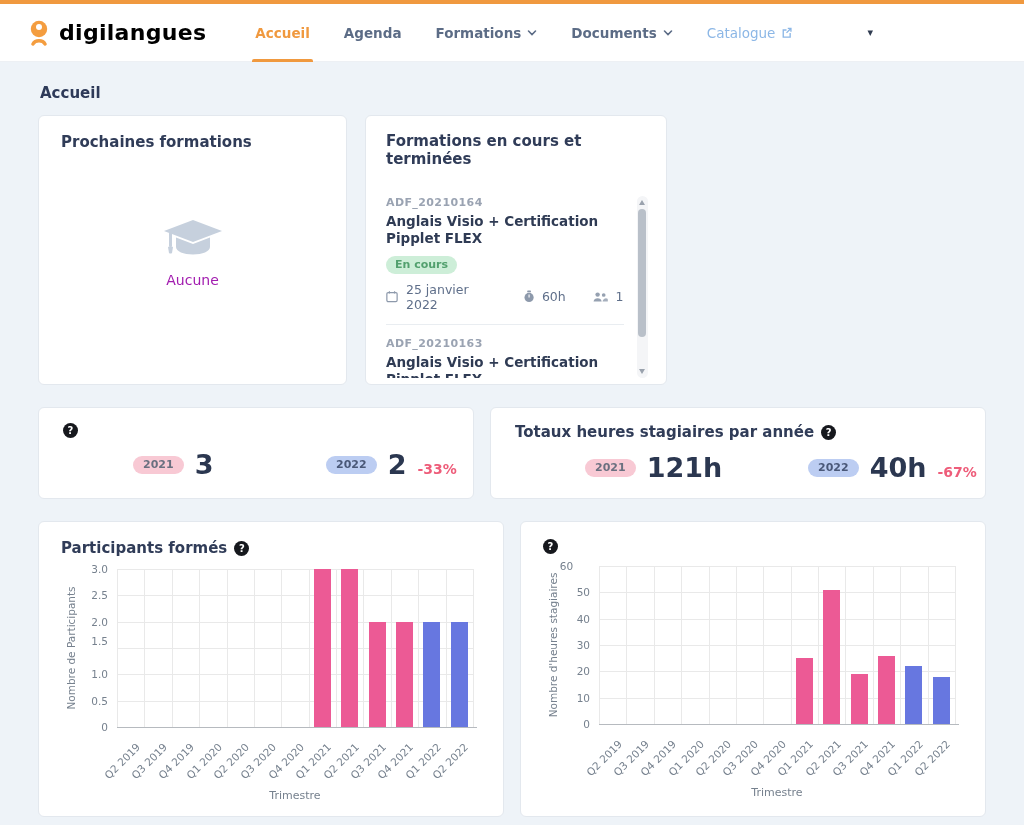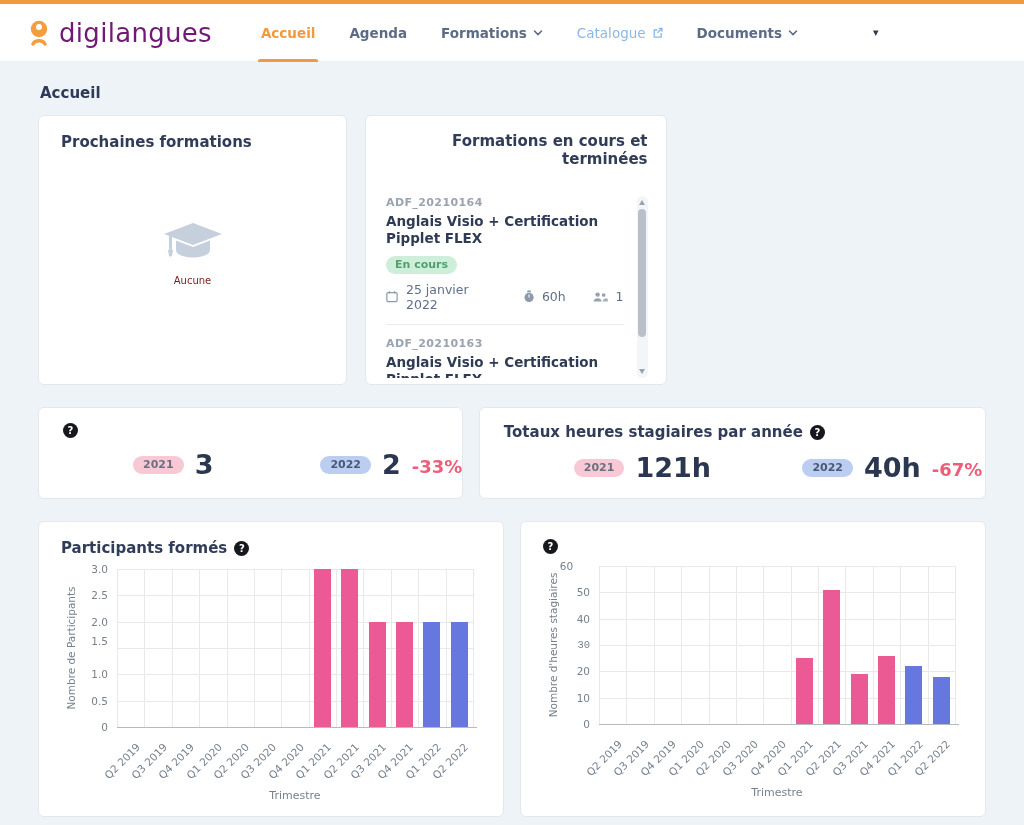--- a/index.html
+++ b/index.html
@@ -3,52 +3,52 @@
 <meta charset="utf-8">
 <style>
   * { margin:0; padding:0; box-sizing:border-box; }
   html,body { width:1024px; font-family:"DejaVu Sans","Liberation Sans",sans-serif; background:#eef3f8; color:#36425e; }
   body { min-height:825px; }
 
   
   .topstripe { height:4px; background:#f0993f; }
   .navbar { height:58px; background:#fff; display:flex; align-items:center; padding:0 28px 0 26px; border-bottom:1px solid #edf0f4; position:relative; }
   .logo { display:flex; align-items:center; gap:7px; cursor:pointer; }
-  .logo-text { font-size:26px; color:#701a75; letter-spacing:.3px; font-weight:400; }
+  .logo-text { font-size:22px; color:#000000; letter-spacing:.3px; font-weight:700; }
   .nav-links { display:flex; align-items:stretch; height:58px; margin-left:32px; }
   .nav-link { position:relative; display:flex; align-items:center; gap:6px; padding:0 17px; font-size:13.5px; color:#5c6c86; text-decoration:none; cursor:pointer; font-weight:600; }
   .nav-link.active { color:#f0993f; }
   .nav-link.active .underline { position:absolute; left:14px; right:14px; bottom:0; height:3px; background:#f0993f; border-radius:2px 2px 0 0; }
   .nav-link.muted { color:#8cb7e6; font-weight:500; }
   .chev { width:10px; height:10px; }
   .user { margin-left:auto; display:flex; align-items:center; gap:11px; cursor:pointer; }
   .avatar { width:34px; height:34px; border-radius:50%; background:#f09c3c; color:#fff; font-size:13px; font-weight:700; display:flex; align-items:center; justify-content:center; }
   .user-name { font-size:13px; font-weight:700; color:#3d4a63; }
   .user-caret { margin-left:58px; font-size:11px; color:#2f3b50; }
 
   
   .content { padding:22px 38px 18px; }
   .page-title { font-size:15px; font-weight:700; color:#2e3a59; margin:0 0 13px 2px; }
   .card { background:#fff; border:1px solid #e3e8ee; border-radius:6px; }
-  .card-title { font-size:15px; font-weight:700; color:#303c58; display:flex; align-items:center; gap:7px;text-align:right; }
+  .card-title { font-size:15px; font-weight:700; color:#303c58; display:flex; align-items:center; gap:7px; }
   .help { width:15px; height:15px; border-radius:50%; background:#16181d; color:#fff; font-size:10px; font-weight:700; display:inline-flex; align-items:center; justify-content:center; flex:0 0 auto; cursor:pointer; }
 
   .row1 { display:grid; grid-template-columns:309px 1fr 1fr; column-gap:18px; }
   .row1 .card { height:270px; overflow:hidden; }
 
   
   .banner { height:65px; background:#f2c27c; }
   .profile-body { padding:22px 24px; }
   .profile-name { font-size:21px; font-weight:700; color:#2b3750; margin-bottom:17px; }
   .addr { display:flex; align-items:center; gap:14px; font-size:13px; color:#5d6d87; }
 
   
   .upcoming { padding:17px 22px; display:flex; flex-direction:column; height:100%; }
   .upcoming-empty { flex:1; display:flex; flex-direction:column; align-items:center; justify-content:center; gap:8px; padding-bottom:14px; }
-  .empty-label { font-size:10px; color:#7f1d1d; }
+  .empty-label { font-size:14px; color:#a21caf; }
 
   
   .formations { padding:16px 18px 6px 20px; display:flex; flex-direction:column; height:100%; }
   .fm-list-wrap { position:relative; margin-top:28px; flex:1; overflow:hidden; }
   .fm-list { height:100%; overflow:hidden; padding-right:24px; }
   .fm-ref { font-size:11px; font-weight:700; color:#9aa3b2; letter-spacing:.4px; margin-bottom:4px; }
   .fm-title { font-size:13.5px; font-weight:700; color:#2f3b54; margin-bottom:6px; line-height:1.25; }
   .fm-badge { display:inline-block; background:#cdeed8; color:#52a06e; font-size:11px; font-weight:600; border-radius:10px; padding:2px 9px 3px; margin-bottom:8px; }
   .fm-meta { display:flex; align-items:center; gap:8px; font-size:12.5px; color:#5f6f8a; }
   .fm-meta .gap { width:12px; }
@@ -59,21 +59,21 @@
   .sb-up { top:4px; border-bottom:5px solid #9aa2ad; }
   .sb-down { bottom:4px; border-top:5px solid #9aa2ad; }
 
   
   .row2 { display:grid; grid-template-columns:1fr 1fr; gap:16px; margin-top:22px; }
   .stat-card { padding:15px 24px 17px; }
   .stat-values { display:flex; margin-top:13px; }
   .stat-group { width:50%; padding-left:70px; display:flex; align-items:center; gap:11px; }
   .year-pill { font-size:11px; font-weight:600; border-radius:10px; padding:2px 10px 3px; }
   .stat-num { font-size:27px; font-weight:700; color:#2b3750; line-height:1; }
-  .stat-delta { font-size:18px; font-weight:700; color:#ee5d7a; align-self:flex-end; margin-bottom:1px; }
+  .stat-delta { font-size:14px; font-weight:700; color:#ee5d7a; align-self:flex-end; margin-bottom:1px; }
 
   
   .row3 { display:grid; grid-template-columns:1fr 1fr; gap:16px; margin-top:22px; }
   .chart-card { padding:17px 22px 10px; height:296px; }
   .chart-area { position:relative; height:240px; margin-top:6px; }
   .gridline-h { position:absolute; height:1px; background:#e9e9e9; }
   .gridline-v { position:absolute; width:1px; background:#e9e9e9; }
   .axis-x { position:absolute; height:1px; background:#b6babf; }
   .ytick { position:absolute; font-size:10.5px; color:#76818e; text-align:right; }
   .xtick-anchor { position:absolute; width:0; height:0; }
@@ -103,31 +103,31 @@
       </a>
       <a class="nav-link">
         <span>Agenda</span>
       </a>
       <a class="nav-link">
         <span>Formations</span>
         <svg class="chev" viewBox="0 0 10 10">
           <path d="M1.5 3 L5 6.5 L8.5 3" fill="none" stroke="#5c6c86" stroke-width="1.6" stroke-linecap="round"></path>
         </svg>
       </a>
+      <a class="nav-link">
+        <span>Documents</span>
+        <svg class="chev" viewBox="0 0 10 10">
+          <path d="M1.5 3 L5 6.5 L8.5 3" fill="none" stroke="#5c6c86" stroke-width="1.6" stroke-linecap="round"></path>
+        </svg>
+      </a>
       <a class="nav-link muted">
         <span>Catalogue</span>
         <svg width="11" height="11" viewBox="0 0 14 14" fill="#8cb7e6">
           <path d="M2 3 h5 v1.7 H3.7 V12 H10.8 V7.5 h1.7 V13.7 H2 Z"></path>
           <path d="M8.6 1 H13.5 V5.9 H11.8 V3.9 L7.6 8.1 6.4 6.9 10.6 2.7 H8.6 Z"></path>
-        </svg>
-      </a>
-      <a class="nav-link">
-        <span>Documents</span>
-        <svg class="chev" viewBox="0 0 10 10">
-          <path d="M1.5 3 L5 6.5 L8.5 3" fill="none" stroke="#5c6c86" stroke-width="1.6" stroke-linecap="round"></path>
         </svg>
       </a>
     </nav>
   <span class="user-caret">▾</span>
 </header>
 
 <main class="content">
   <h1 class="page-title">Accueil</h1>
 
   <section class="row1">
@@ -326,21 +326,21 @@
           <span class="help">?</span>
         </div>
       <div class="chart-area" id="chart-1">
           <div class="gridline-h" style="left: 56px; width: 356px; top: 6px;"></div>
           <div class="ytick" style="left: 0px; width: 47px; top: 0px; text-align: center;">60</div>
           <div class="gridline-h" style="left: 56px; width: 356px; top: 32.3333px;"></div>
           <div class="ytick" style="left: 0px; width: 47px; top: 26.3333px;">50</div>
           <div class="gridline-h" style="left: 56px; width: 356px; top: 58.6667px;"></div>
           <div class="ytick" style="left: 0px; width: 47px; top: 52.6667px;">40</div>
           <div class="gridline-h" style="left: 56px; width: 356px; top: 85px;"></div>
-          <div class="ytick" style="left: 0px; width: 47px; top: 79px; font-family: Liberation Mono, monospace;">30</div>
+          <div class="ytick" style="left: 0px; width: 47px; top: 79px;">30</div>
           <div class="gridline-h" style="left: 56px; width: 356px; top: 111.333px;"></div>
           <div class="ytick" style="left: 0px; width: 47px; top: 105.333px;">20</div>
           <div class="gridline-h" style="left: 56px; width: 356px; top: 137.667px;"></div>
           <div class="ytick" style="left: 0px; width: 47px; top: 131.667px;">10</div>
           <div class="ytick" style="left: 0px; width: 47px; top: 158px;">0</div>
           <div class="gridline-v" style="left: 56px; top: 6px; height: 158px;"></div>
           <div class="gridline-v" style="left: 83.3846px; top: 6px; height: 158px;"></div>
           <div class="gridline-v" style="left: 110.769px; top: 6px; height: 158px;"></div>
           <div class="gridline-v" style="left: 138.154px; top: 6px; height: 158px;"></div>
           <div class="gridline-v" style="left: 165.538px; top: 6px; height: 158px;"></div>

